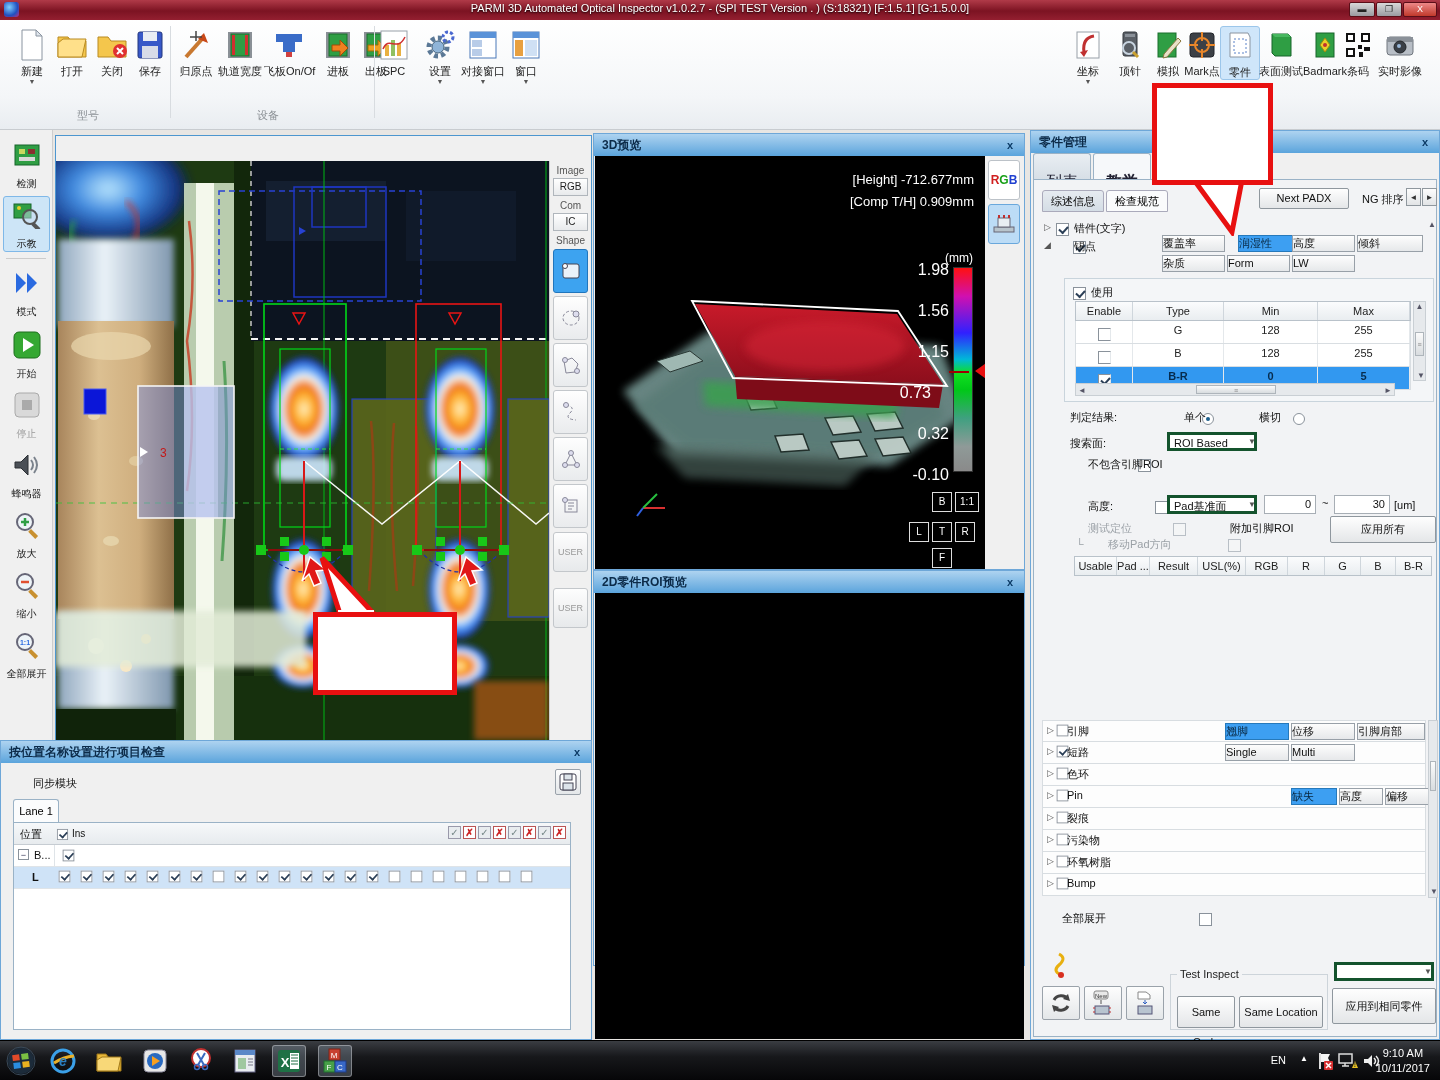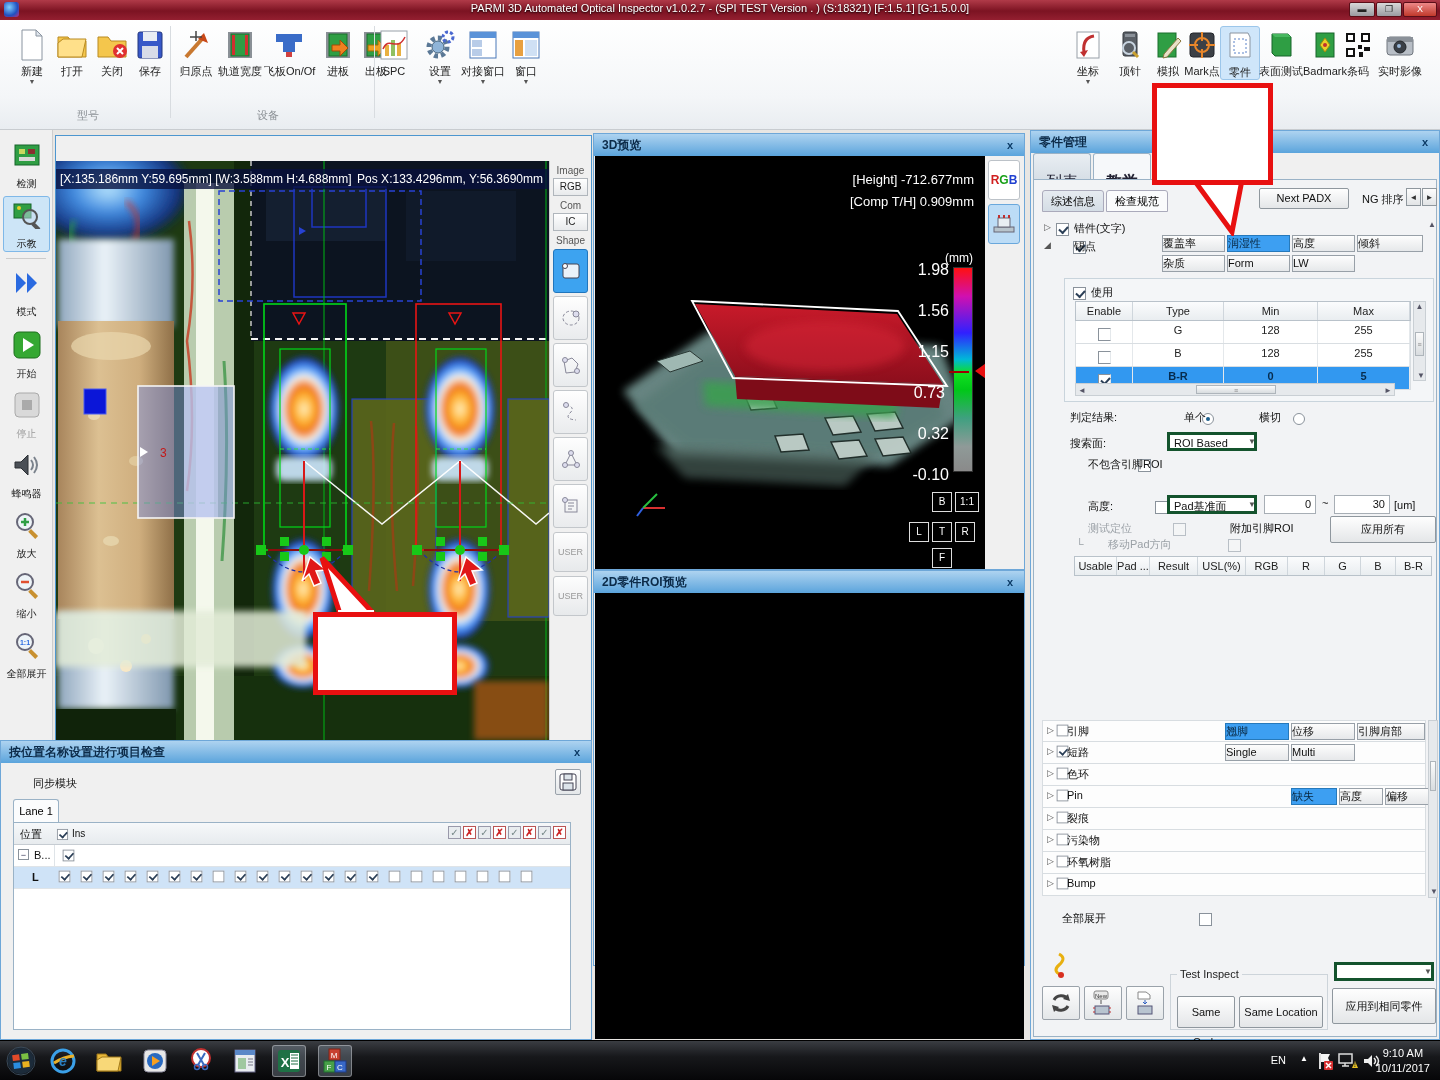--- a/index.html
+++ b/index.html
@@ -40,21 +40,21 @@
 .pcbwrap{position:absolute;left:0;top:25px;width:493px;height:579px;background:#15300d;overflow:hidden}
 .ovl{position:absolute;left:0;top:8px;width:100%;height:20px;background:rgba(8,16,60,.78);color:#fff;font-size:12px;line-height:20px}
 .ovl .l{position:absolute;left:4px;white-space:nowrap}
 .ovl .r{position:absolute;right:6px;white-space:nowrap}
 
 .strip{position:absolute;left:493px;top:25px;width:42px;height:579px;background:#f0f0f0;border-left:1px solid #cfcfcf;text-align:center}
 .strip .slab{font-size:10px;color:#555;margin-top:4px}
 .strip .sdd{margin:2px 3px;height:18px;border:1px solid #b0b6bc;background:linear-gradient(#fff,#e8eaec);font-size:10px;line-height:16px;color:#222;position:relative}
 .shapebtn{margin:3px 3px 0 3px;height:44px;border:1px solid #c3c7cb;border-radius:3px;background:linear-gradient(#fefefe,#e9ebed);display:flex;align-items:center;justify-content:center}
 .shapebtn.sel{background:#3da3f0;border-color:#2176bd}
-.userbtn{margin:4px 3px 4px 3px;height:40px;border:1px solid #c3c7cb;border-radius:3px;background:linear-gradient(#fdfdfd,#e7e9eb);color:#999;font-size:9px;display:flex;align-items:center;justify-content:center}
+.userbtn{margin:4px 3px 16px 3px;height:40px;border:1px solid #c3c7cb;border-radius:3px;background:linear-gradient(#fdfdfd,#e7e9eb);color:#999;font-size:9px;display:flex;align-items:center;justify-content:center}
 
 .p3d{left:593px;top:133px;width:432px;height:437px}
 .p3d .blk{position:absolute;left:1px;top:22px;width:391px;height:413px;background:#000}
 .p3d .side{position:absolute;right:1px;top:22px;width:38px;height:413px;background:#f0f0f0}
 .ovtext{position:absolute;color:#fff;font-size:13px;white-space:nowrap;text-align:right;right:12px}
 .cbar{position:absolute;right:18px;top:16px;width:20px;height:205px;border:1px solid #333;
 background:linear-gradient(#ff1010,#d010b0 14%,#3020ff 32%,#00b8d8 45%,#10e020 52%,#00c818 60%,#3fa080 74%,#8f9a98 88%,#8a8a8a)}
 .cbtick{position:absolute;right:42px;width:40px;text-align:right}
 .cbmark{position:absolute;right:-2px;width:0;height:0;border:10px solid transparent;border-right:14px solid #e81010;border-left:0}
 .cbline{position:absolute;right:18px;width:20px;height:2px;background:#a00000}
@@ -607,24 +607,20 @@
 
         <rect x="28" y="228" width="22" height="25" fill="#0b16d8" stroke="#4a5cf0"></rect>
         <g>
           <rect x="82" y="225" width="96" height="132" fill="#7e92e0" opacity=".5"></rect>
           <rect x="128" y="225" width="34" height="132" fill="#c9d2f4" opacity=".6"></rect>
           <rect x="82" y="225" width="96" height="132" fill="none" stroke="#f4f4f4" stroke-width="1.6"></rect>
           <path d="M84 286 l8 5 -8 5 z" fill="#fff"></path>
           <text x="104" y="296" font-size="12" fill="#c41818">3</text>
         </g>
       </svg>
-      <div class="ovl">
-        <span class="l">[X:135.186mm Y:59.695mm] [W:3.588mm H:4.688mm]</span>
-        <span class="r">Pos X:133.4296mm, Y:56.3690mm</span>
-      </div>
     </div>
 
     <div class="strip">
       <div class="slab">Image</div>
       <div class="sdd">RGB</div>
       <div class="slab">Com</div>
       <div class="sdd">IC</div>
       <div class="slab">Shape</div>
       <div class="shapebtn sel">
           <svg width="24" height="24">
@@ -716,21 +712,21 @@
       </svg>
       <div class="ovtext abs" style="top:16px">[Height] -712.677mm</div>
       <div class="ovtext abs" style="top:38px">[Comp T/H]  0.909mm</div>
       
       <div class="abs" style="left:300px;top:95px;width:92px;height:260px">
         <div class="abs" style="right:14px;top:0;color:#fff;font-size:12px">(mm)</div>
         <div class="cbar abs" style="right:14px;top:16px"></div>
         <span class="cbtick" style="top:10px;right:38px;color:#fff">1.98</span>
         <span class="cbtick" style="top:51px;right:38px;color:#fff">1.56</span>
         <span class="cbtick" style="top:92px;right:38px;color:#fff">1.15</span>
-        <span class="cbtick" style="top:133px;right:42px;color:#fff">0.73</span>
+        <span class="cbtick" style="top:133px;right:56px;color:#fff">0.73</span>
         <span class="cbtick" style="top:174px;right:38px;color:#fff">0.32</span>
         <span class="cbtick" style="top:215px;right:38px;color:#fff">-0.10</span>
         <span class="cbline" style="top:120px"></span>
         <span class="cbmark" style="top:110px"></span>
       </div>
       
       <span class="vbtn" style="left:337px;top:336px">B</span>
       <span class="vbtn" style="left:360px;top:336px;width:24px">1:1</span>
       <span class="vbtn" style="left:314px;top:366px">L</span>
       <span class="vbtn" style="left:337px;top:366px">T</span>
@@ -774,21 +770,21 @@
       
       <span class="exp abs" style="left:10px;top:42px">▷</span>
       <span class="cb on abs" style="left:22px;top:40px"></span>
       <span class="lab" style="left:40px;top:41px">错件(文字)</span>
       <span class="sarr abs" style="left:394px;top:40px">▲</span>
 
       <span class="exp abs" style="left:10px;top:60px">◢</span>
       <span class="cb on abs" style="left:22px;top:58px"></span>
       <span class="lab" style="left:40px;top:59px">锡点</span>
       <span class="sbtn" style="left:128px;top:55px;width:63px">覆盖率</span>
-      <span class="sbtn on" style="left:193px;top:55px;width:63px">润湿性</span>
+      <span class="sbtn on" style="left:204px;top:55px;width:63px">润湿性</span>
       <span class="sbtn" style="left:258px;top:55px;width:63px">高度</span>
       <span class="sbtn" style="left:323px;top:55px;width:66px">倾斜</span>
       <span class="sbtn" style="left:128px;top:75px;width:63px">杂质</span>
       <span class="sbtn" style="left:193px;top:75px;width:63px">Form</span>
       <span class="sbtn" style="left:258px;top:75px;width:63px">LW</span>
 
       
       <div class="gbox" style="left:30px;top:98px;width:370px;height:124px">
         <span class="cb on abs" style="left:8px;top:5px"></span>
         <span class="lab" style="left:26px;top:6px">使用</span>

